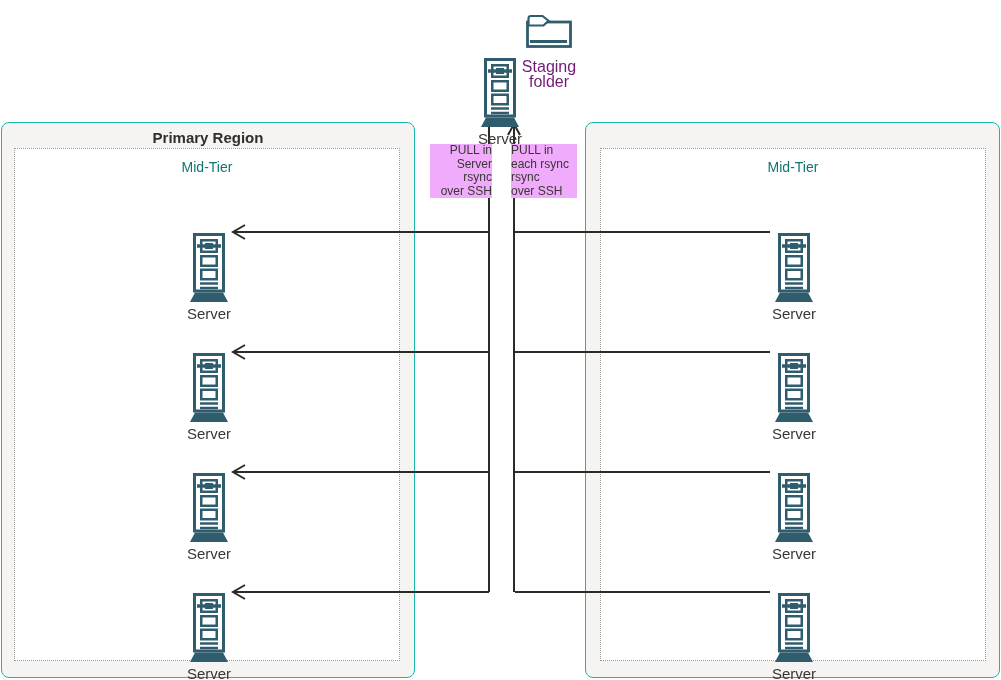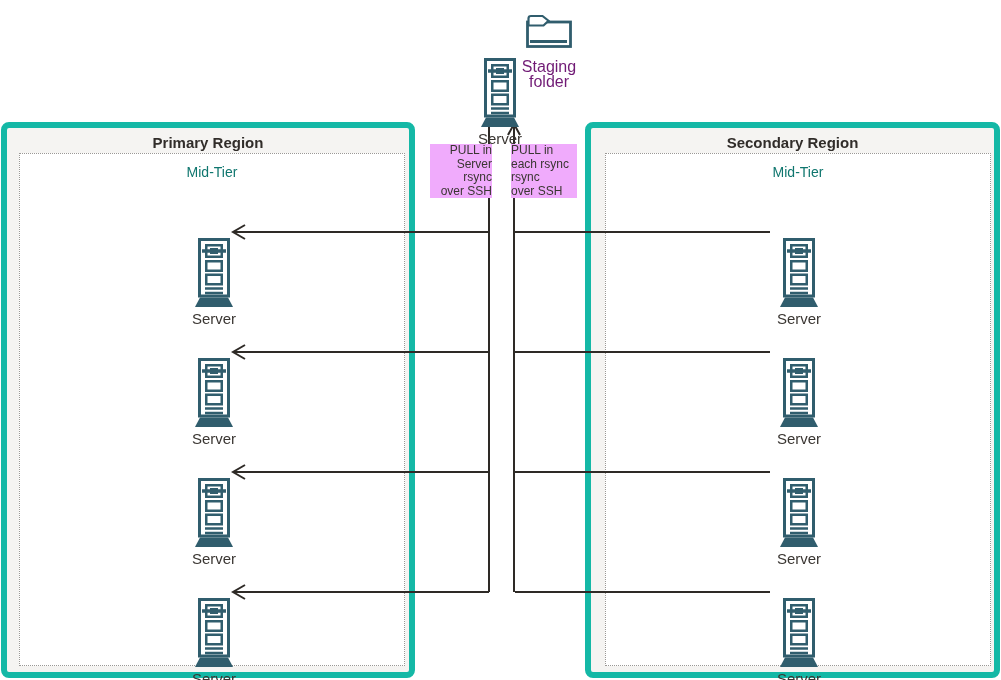--- a/index.html
+++ b/index.html
@@ -7,21 +7,21 @@
     position: relative;
     width: 1001px; height: 680px;
     background: #ffffff;
     font-family: "Liberation Sans", sans-serif;
     overflow: hidden;
   }
   
   .region {
     position: absolute; top: 122px; height: 556px;
     background: #f5f4f2;
-    border: 6px solid #14b8a6;
+    border: 1px solid #14b8a6;
     border-radius: 8px;
     box-sizing: border-box;
   }
   .region.primary   { left: 1px;   width: 414px; }
   .region.secondary { left: 585px; width: 415px; }
   .region-title {
     position: absolute; top: 6px; left: 0; width: 100%;
     text-align: center;
     font-size: 15px; font-weight: bold; color: #312d2a;
   }
@@ -109,21 +109,20 @@
     </div>
     <div class="server-node" style="left:167px;top:440px">
       <svg width="44" height="70" viewBox="0 0 44 70">
           <use href="#icon-server" xlink:href="#icon-server"></use>
         </svg>
       <div class="server-label">Server</div>
     </div>
   </div>
 
   <div class="region secondary">
-    <div class="region-title">Secondary Region</div>
     <div class="midtier" style="left:14px">
       <div class="midtier-label">Mid-Tier</div>
     </div>
     <div class="server-node" style="left:168px;top:80px">
       <svg width="44" height="70" viewBox="0 0 44 70">
           <use href="#icon-server" xlink:href="#icon-server"></use>
         </svg>
       <div class="server-label">Server</div>
     </div>
     <div class="server-node" style="left:168px;top:200px">

